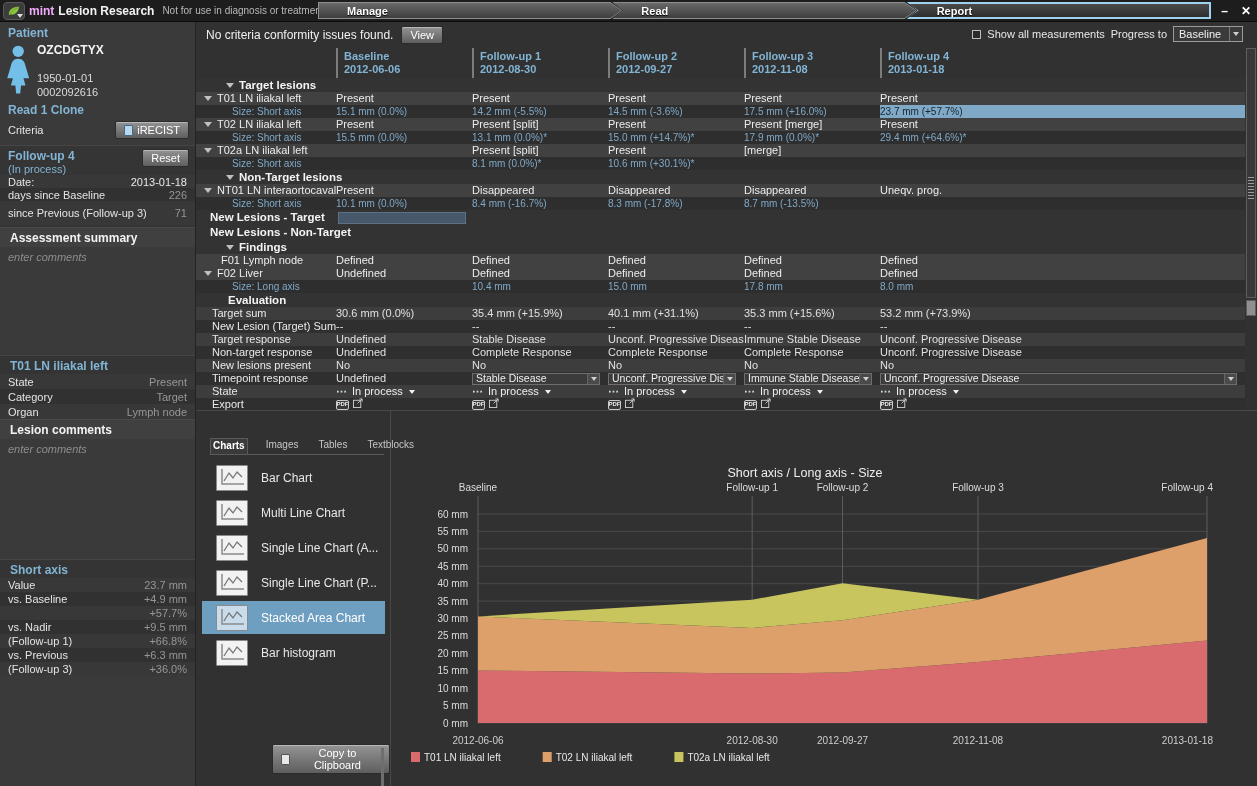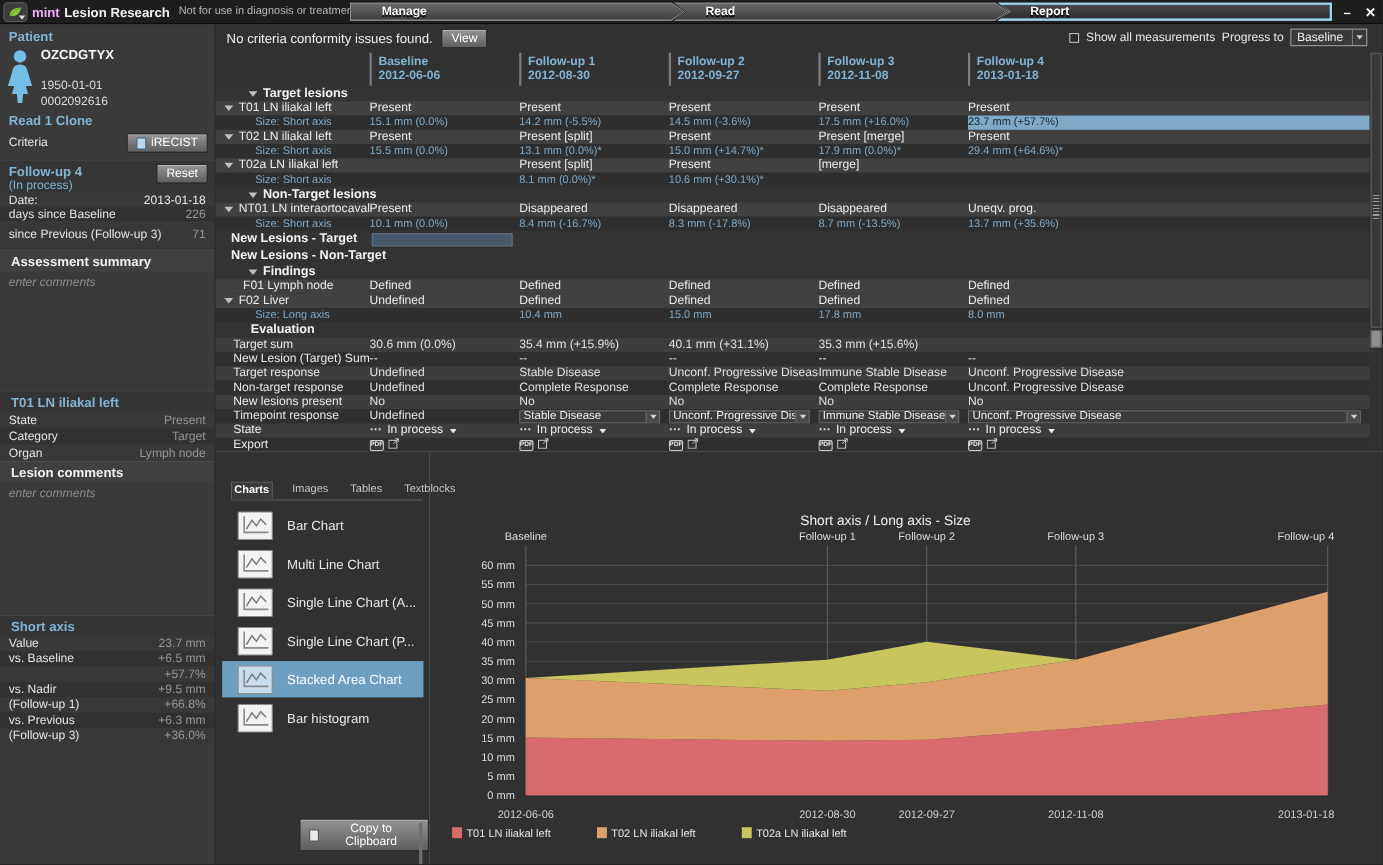--- a/index.html
+++ b/index.html
@@ -226,21 +226,21 @@
     <div class="sb-white-bar" data-interactable="false">Lesion comments</div>
     <textarea class="comments" rows="9" data-interactable="true" style="height: 116px;" placeholder="enter comments"></textarea>
     <div class="sb-header-bar" data-interactable="false">Short axis</div>
     <div id="measurement-rows" data-interactable="false">
         <div class="kv-row" data-interactable="false" style="min-height: 14px;">
           <span class="k" data-interactable="false">Value</span>
           <span class="v muted" data-interactable="false">23.7 mm</span>
         </div>
         <div class="kv-row" data-interactable="false" style="min-height: 14px;">
           <span class="k" data-interactable="false">vs. Baseline</span>
-          <span class="v muted" data-interactable="false">+6.5 mm</span>
+          <span class="v muted" data-interactable="false">+4.9 mm</span>
         </div>
         <div class="kv-row" data-interactable="false" style="min-height: 14px;">
           <span class="k" data-interactable="false"></span>
           <span class="v muted" data-interactable="false">+57.7%</span>
         </div>
         <div class="kv-row" data-interactable="false" style="min-height: 14px;">
           <span class="k" data-interactable="false">vs. Nadir</span>
           <span class="v muted" data-interactable="false">+9.5 mm</span>
         </div>
         <div class="kv-row" data-interactable="false" style="min-height: 14px; align-items: center;">
@@ -387,21 +387,20 @@
             <div class="tcell" data-interactable="true">Uneqv. prog.</div>
           </div>
           <div class="trow size" data-interactable="true">
             <div class="tlabel" data-interactable="false">
               <span data-interactable="false">Size: Short axis</span>
             </div>
             <div class="tcell" data-interactable="true">10.1 mm (0.0%)</div>
             <div class="tcell" data-interactable="true">8.4 mm (-16.7%)</div>
             <div class="tcell" data-interactable="true">8.3 mm (-17.8%)</div>
             <div class="tcell" data-interactable="true">8.7 mm (-13.5%)</div>
-            <div class="tcell" data-interactable="true">13.7 mm (+35.6%)</div>
           </div>
           <div class="trow newlesion" data-interactable="true">
             <div class="tlabel" data-interactable="false">
               <span data-interactable="false">New Lesions - Target</span>
             </div>
             <div class="tcell" data-interactable="false">
               <div class="nl-box" data-interactable="true"></div>
             </div>
             <div class="tcell" data-interactable="false"></div>
             <div class="tcell" data-interactable="false"></div>
@@ -461,20 +460,21 @@
             </div>
           </div>
           <div class="trow evalrow alt0 eval" data-interactable="true">
             <div class="tlabel" data-interactable="false">
               <span data-interactable="false">Target sum</span>
             </div>
             <div class="tcell" data-interactable="true">30.6 mm (0.0%)</div>
             <div class="tcell" data-interactable="true">35.4 mm (+15.9%)</div>
             <div class="tcell" data-interactable="true">40.1 mm (+31.1%)</div>
             <div class="tcell" data-interactable="true">35.3 mm (+15.6%)</div>
+            <div class="tcell" data-interactable="true">53.2 mm (+73.9%)</div>
           </div>
           <div class="trow evalrow alt1 eval" data-interactable="true">
             <div class="tlabel" data-interactable="false">
               <span data-interactable="false">New Lesion (Target) Sum</span>
             </div>
             <div class="tcell" data-interactable="true">--</div>
             <div class="tcell" data-interactable="true">--</div>
             <div class="tcell" data-interactable="true">--</div>
             <div class="tcell" data-interactable="true">--</div>
             <div class="tcell" data-interactable="true">--</div>

